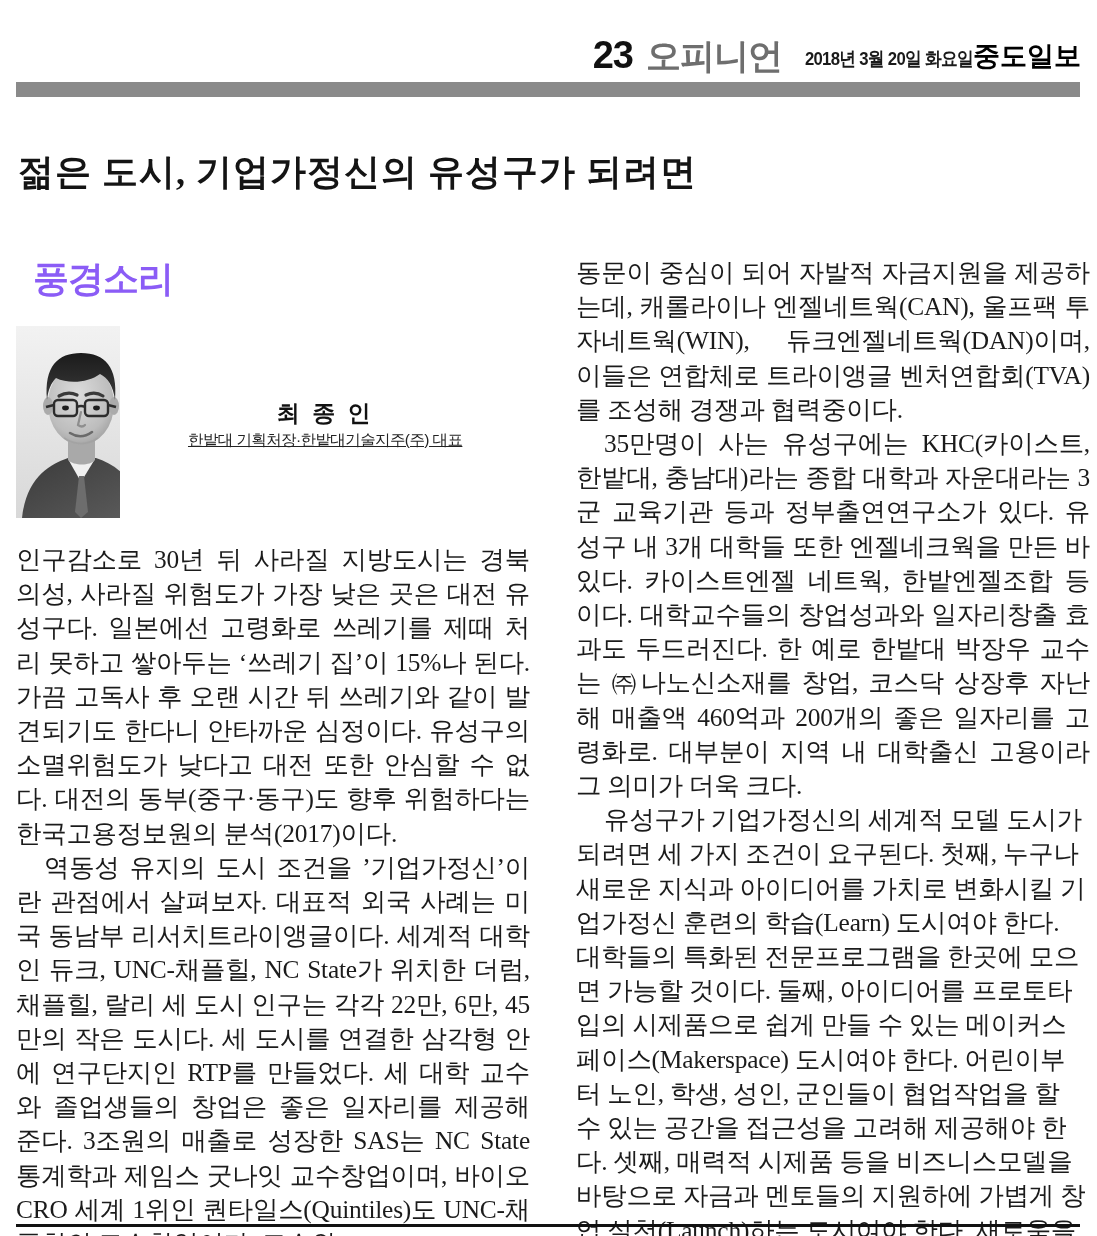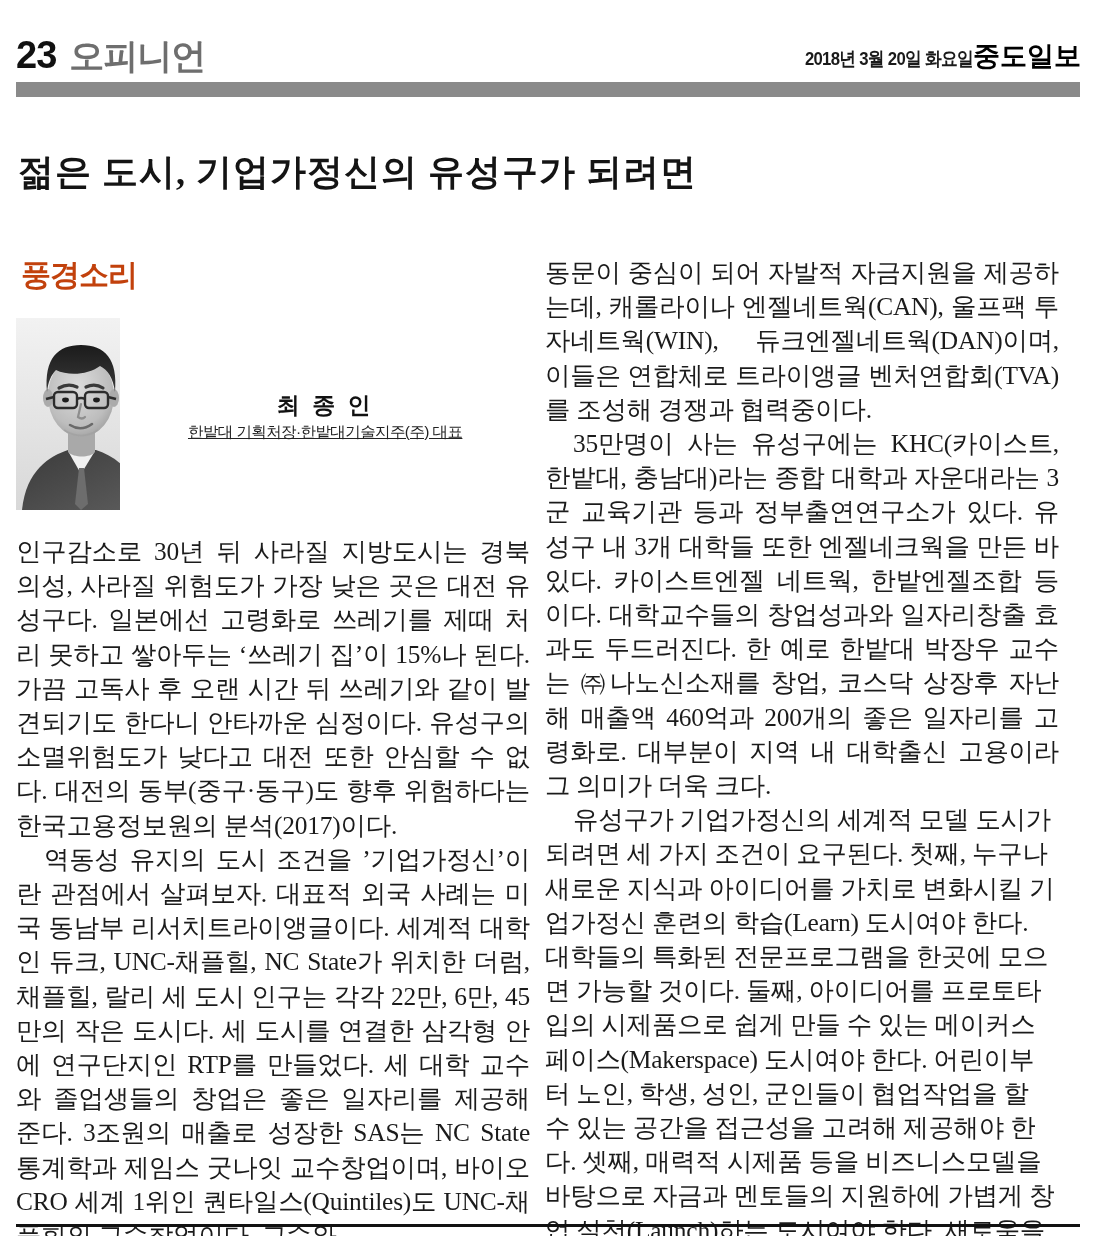--- a/index.html
+++ b/index.html
@@ -25,21 +25,21 @@
 
   
   .header {
     position: absolute;
     left: 16px;
     top: 22px;
     width: 1065px;
     height: 52px;
     display: flex;
     align-items: flex-end;
-    justify-content: space-between;
+    justify-content: flex-end;
   }
   .header-left {
     display: flex;
     align-items: baseline;
     gap: 13px;
   }
   .page-number {
     font-family: "Liberation Sans", "DejaVu Sans", sans-serif;
     font-weight: bold;
     font-size: 38px;
@@ -109,29 +109,29 @@
     width: 1065px;
     height: 930px;
   }
   .col {
     position: absolute;
     top: 0;
     width: 514px;
     height: 930px;
   }
   .col-left  { left: 0px; }
-  .col-right { left: 529px; }
+  .col-right { left: 560px; }
 
   .kicker {
     font-family: "Liberation Sans", "DejaVu Sans", sans-serif;
     font-weight: bold;
-    font-size: 30px;
+    font-size: 36px;
     letter-spacing: -1px;
-    color: #c2410c;
-    margin: 0 0 10px 5px;
+    color: #8b5cf6;
+    margin: 0 0 10px 17px;
   }
 
   
   .author-block {
     width: 100%;
     margin-top: 22px;
     display: flex;
     flex-direction: row;
     align-items: center;
   }

